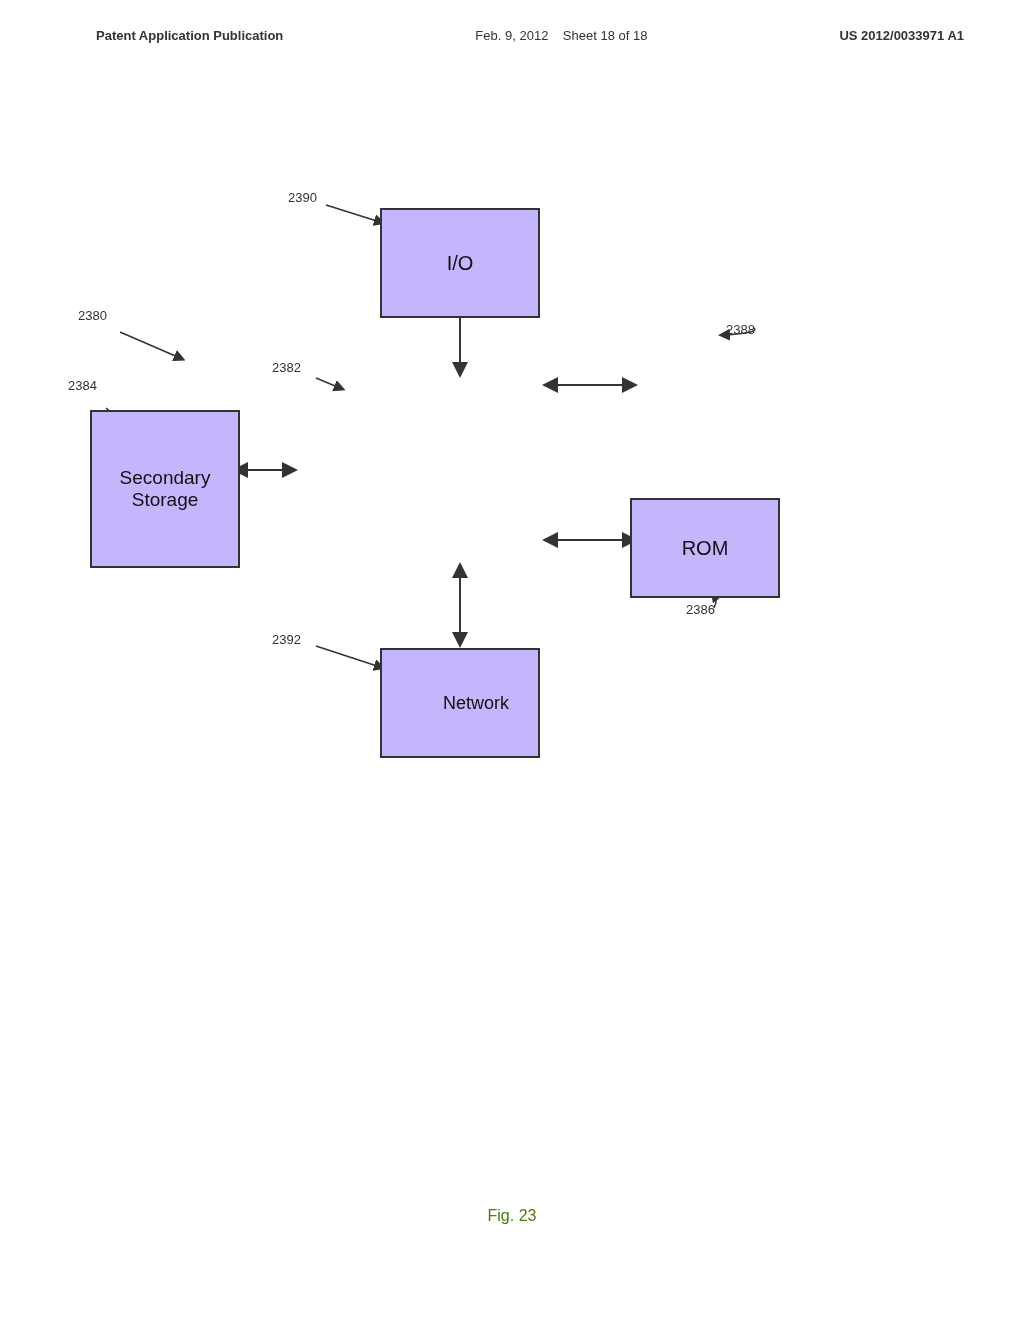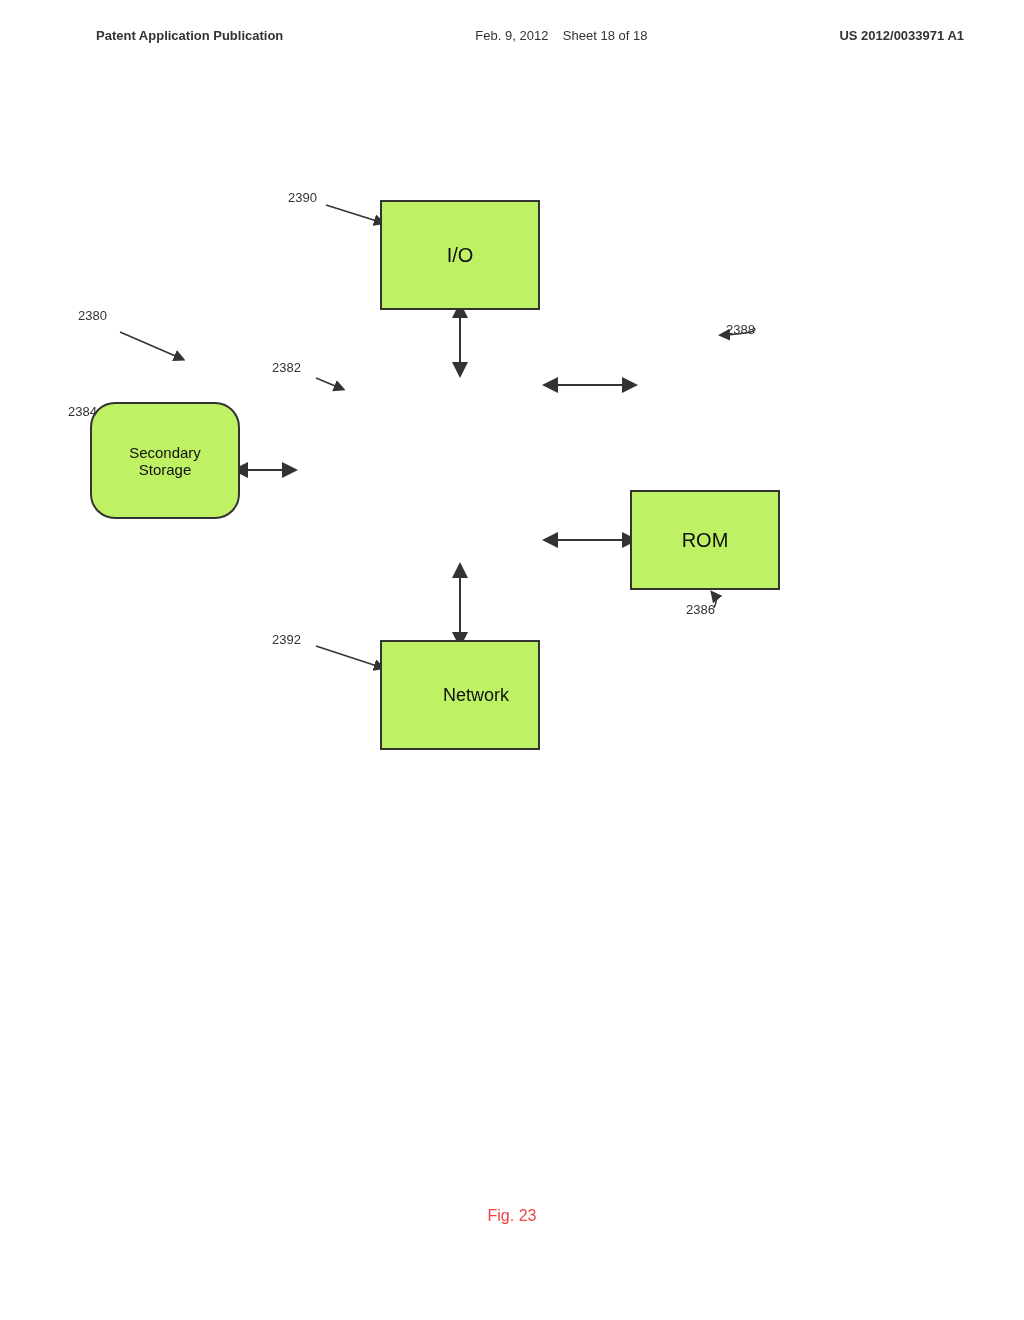--- a/index.html
+++ b/index.html
@@ -43,28 +43,29 @@
       top: 140px;
       left: 0;
       width: 1024px;
       height: 950px;
     }
 
     
     .box {
       position: absolute;
       border: 2px solid #333;
-      background: #bef264;
+      background: #c4b5fd;
       display: flex;
       align-items: center;
       justify-content: center;
       text-align: center;
       font-size: 17px;
       font-weight: normal;
       color: #111;
+      margin-top: 8px;
     }
 
     
     .label {
       position: absolute;
       font-size: 13px;
       color: #333;
     }
 
     
@@ -77,21 +78,21 @@
       pointer-events: none;
     }
 
     
     .fig-caption {
       position: absolute;
       bottom: 95px;
       width: 100%;
       text-align: center;
       font-size: 16px;
-      color: #ef4444;
+      color: #4d7c0f;
     }
   </style>
 </head>
 <body>
 
 <div class="header">
   <div class="header-left">Patent Application Publication</div>
   <div class="header-center">
     <span>Feb. 9, 2012</span>
     &nbsp;&nbsp;
@@ -142,37 +143,37 @@
     <path d="M 714,468 Q 718,460 714,455" stroke="#333" stroke-width="1.5" fill="none" marker-end="url(#arrowhead-up)"></path>
 
     <line x1="316" y1="506" x2="380" y2="527" stroke="#333" stroke-width="1.5" marker-end="url(#arrowhead-right)"></line>
   </svg>
 
   <div class="box" style="left:380px; top:60px; width:160px; height:110px; font-size:20px;">
     <span>I/O</span>
   </div>
 
 
-  <div class="box" style="left:90px; top:262px; width:150px; height:117px; font-size:15px;border-radius:25px;">
+  <div class="box" style="left:90px; top:262px; width:150px; height:158px; font-size:19px;">
     <span style="white-space:pre-line;">Secondary
 Storage</span>
   </div>
 
 
   <div class="box" style="left:630px; top:350px; width:150px; height:100px; font-size:20px;">
     <span>ROM</span>
   </div>
 
   <div class="box" style="left:380px; top:500px; width:160px; height:110px; font-size:18px;padding-left:32px;">
     <span>Network</span>
   </div>
 
   <div class="label" style="left:78px; top:168px;">2380</div>
   <div class="label" style="left:288px; top:50px;">2390</div>
   <div class="label" style="left:272px; top:220px;">2382</div>
-  <div class="label" style="left:68px; top:264px;">2384</div>
+  <div class="label" style="left:68px; top:238px;">2384</div>
   <div class="label" style="left:726px; top:182px;">2388</div>
   <div class="label" style="left:686px; top:462px;text-align:center;">2386</div>
   <div class="label" style="left:272px; top:492px;">2392</div>
 
 </div>
 
 <div class="fig-caption">Fig. 23</div>
 
 </body></html>

